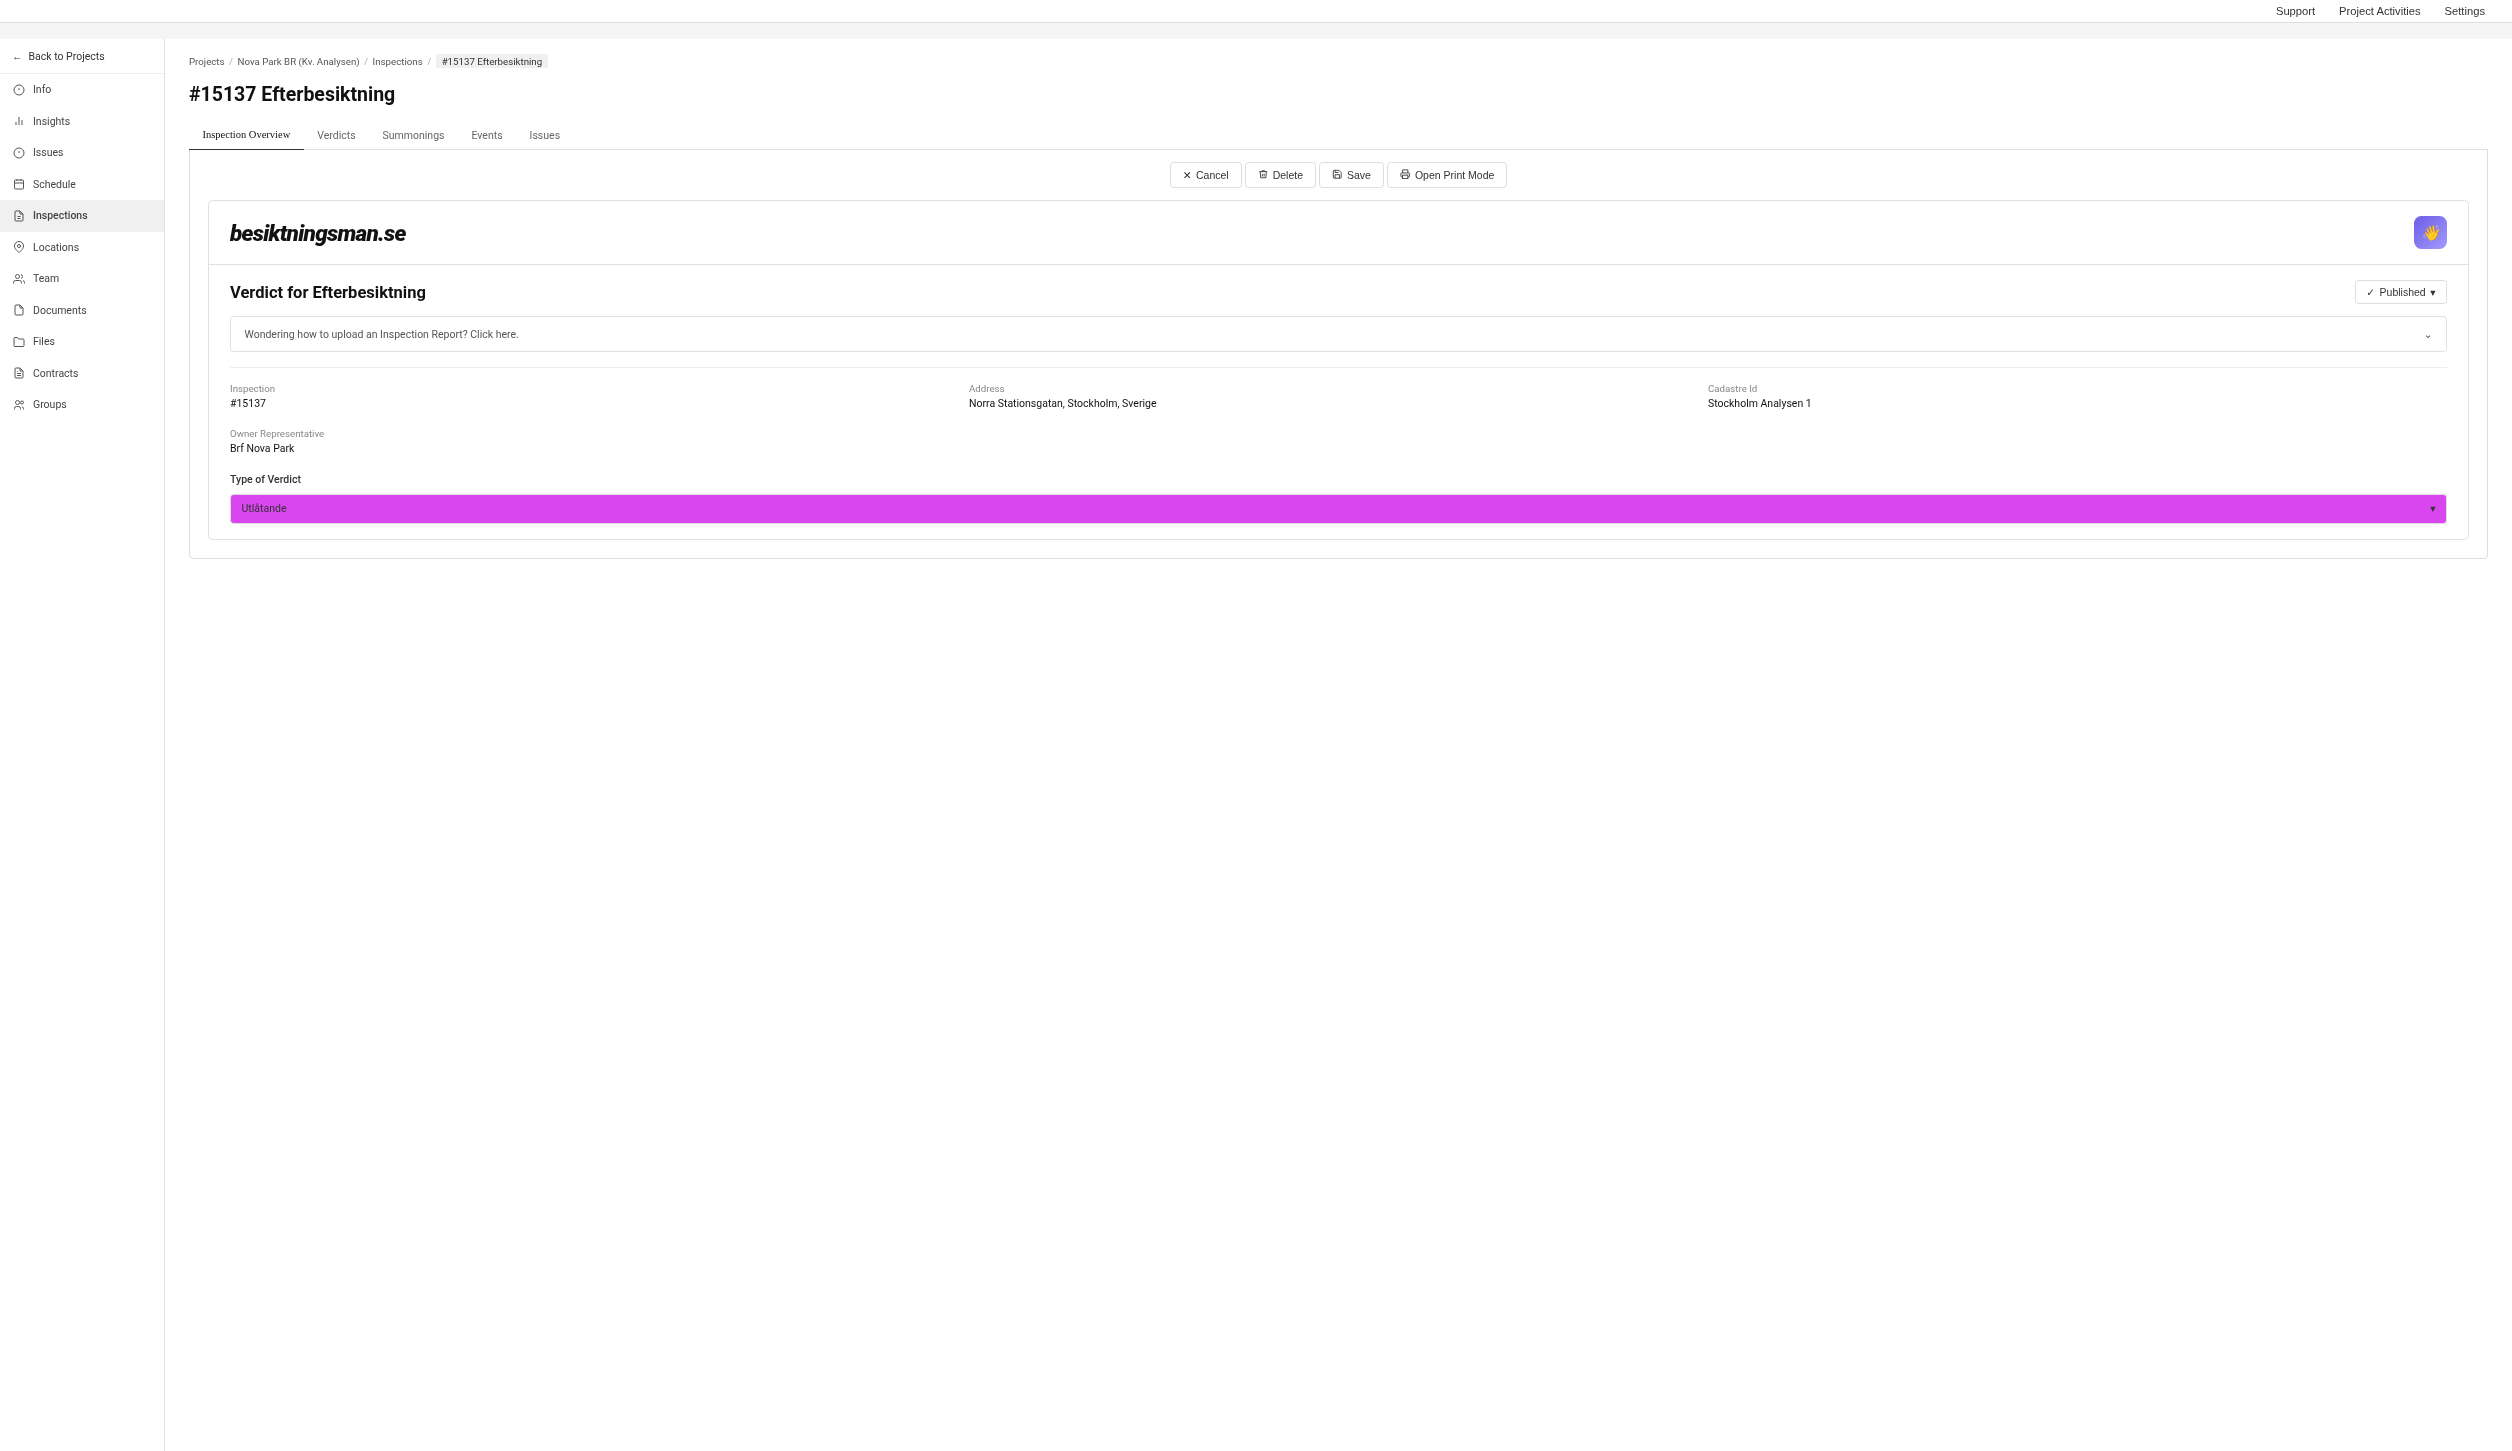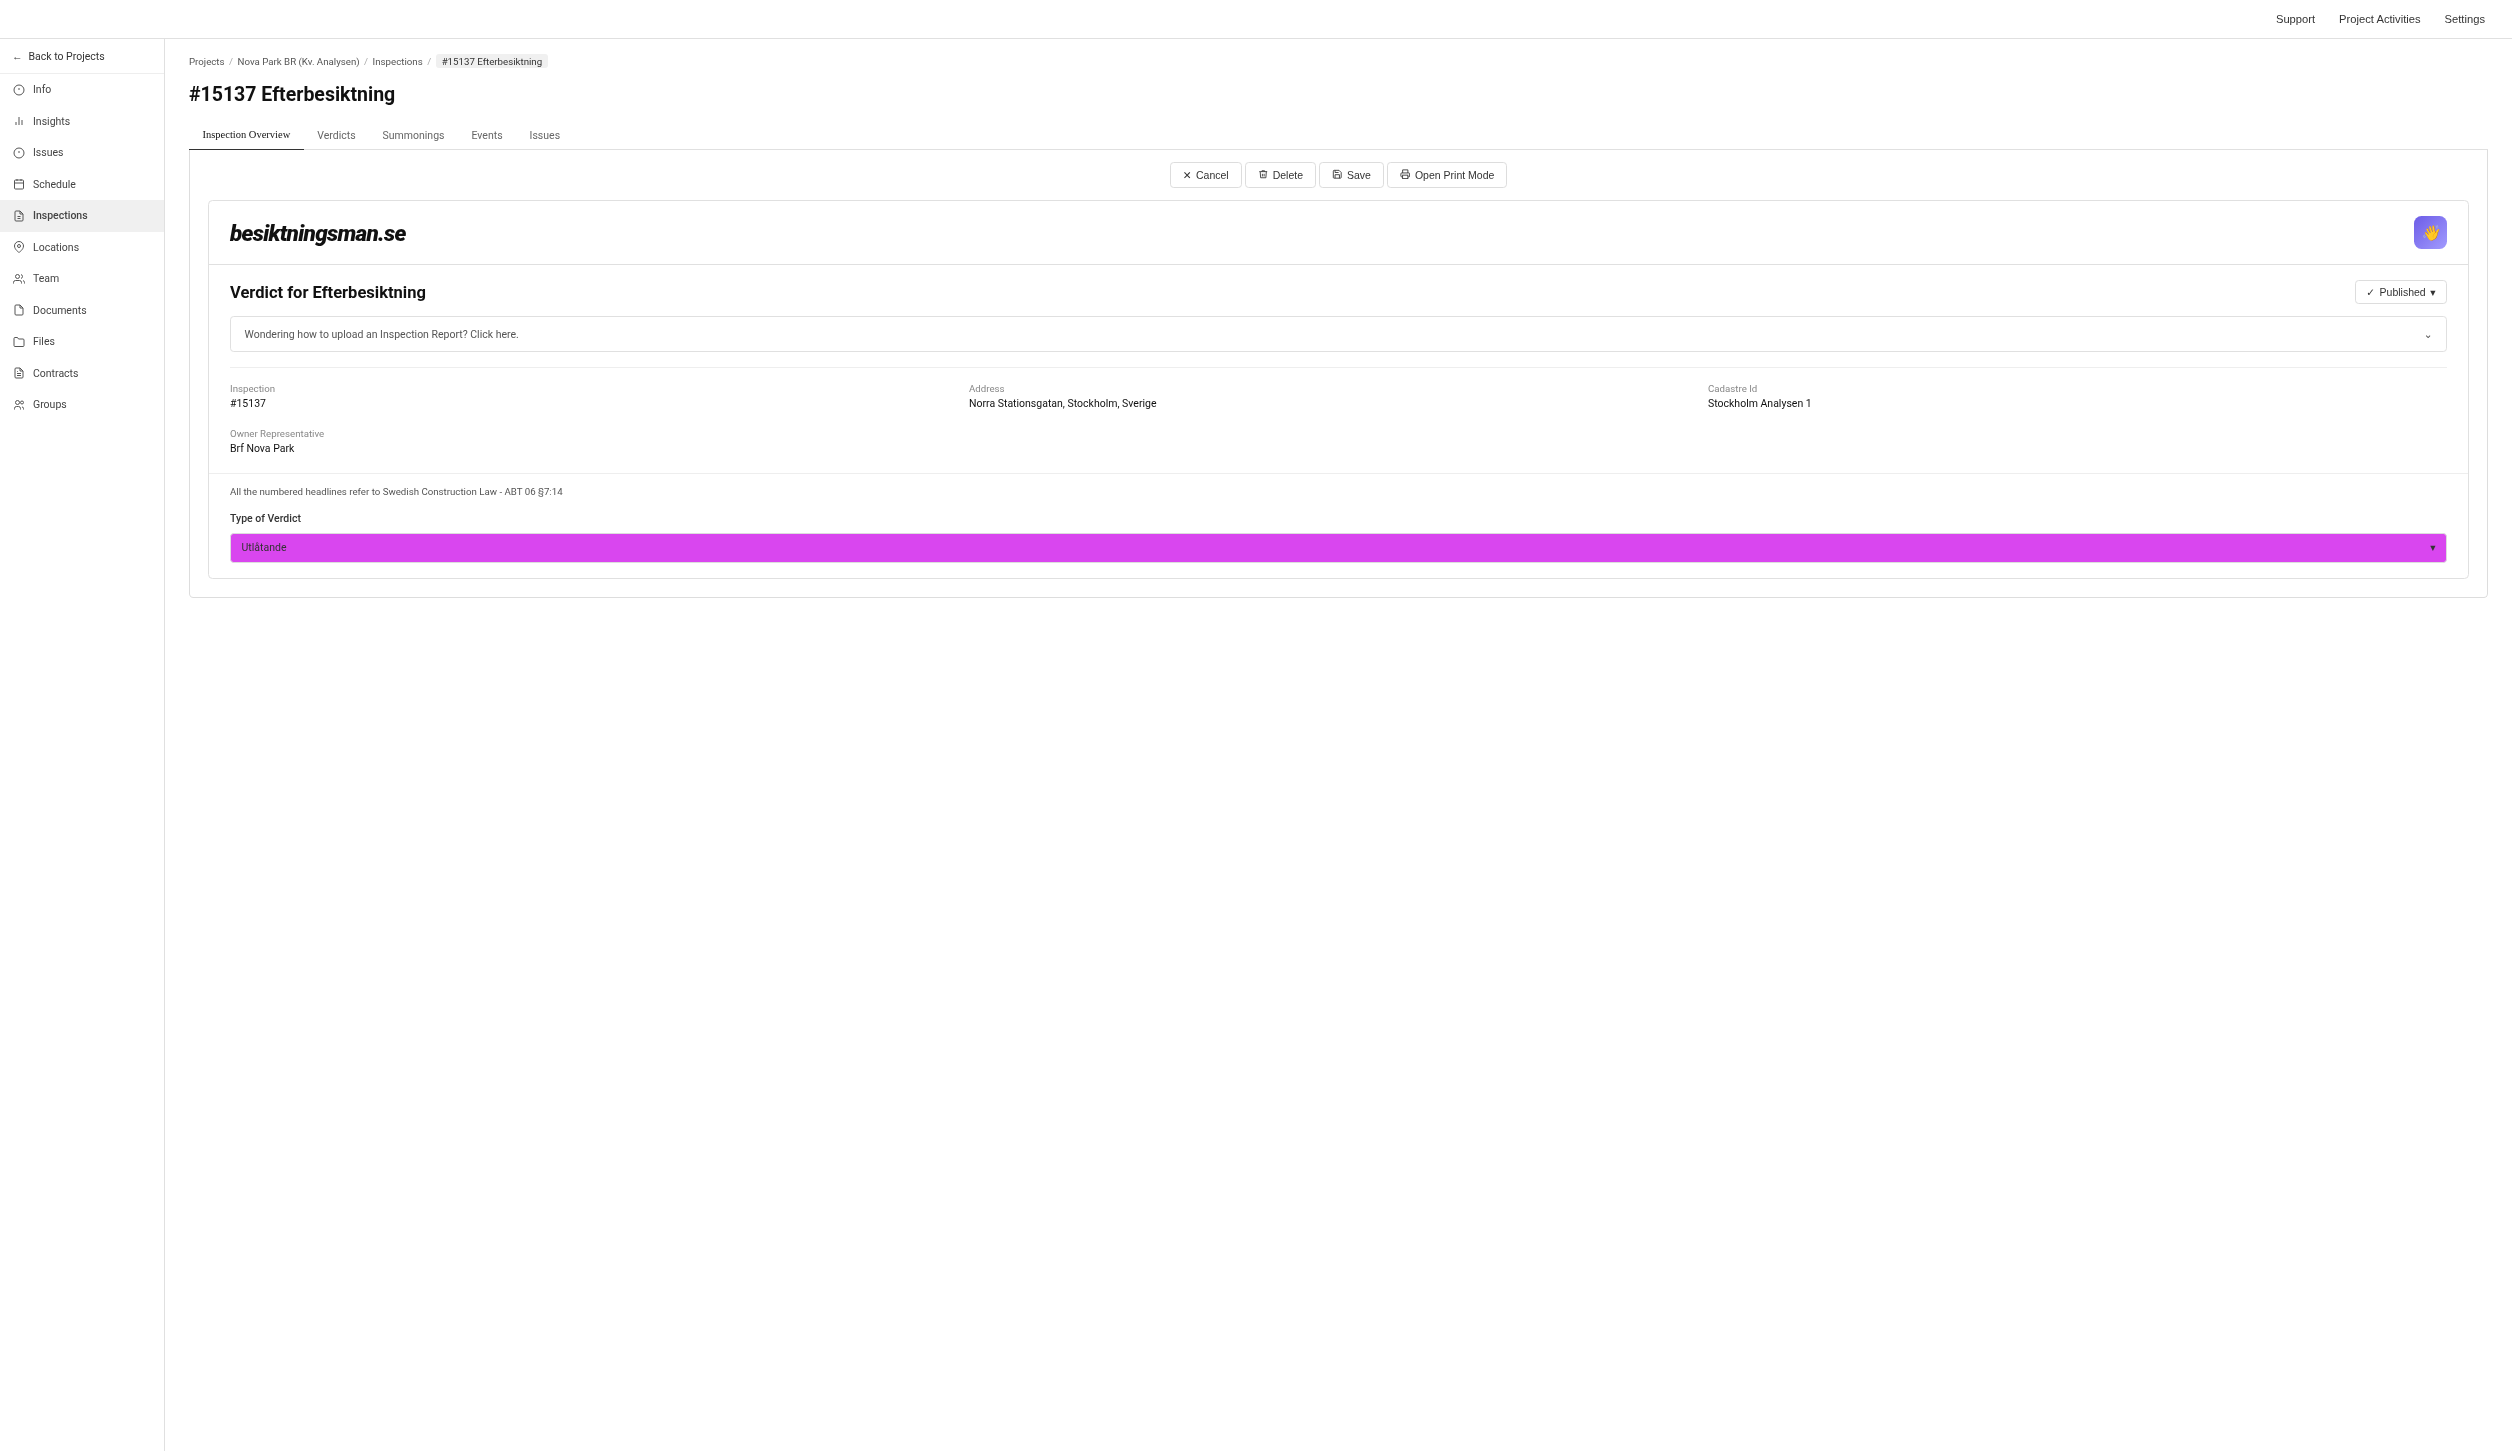--- a/index.html
+++ b/index.html
@@ -2,21 +2,21 @@
 <html style="font-size:12px"><head>
   <meta charset="utf-8">
   <style>
     * { box-sizing: border-box; margin: 0; padding: 0; }
     body { font-family: -apple-system, BlinkMacSystemFont, 'Segoe UI', Roboto, sans-serif; background: #f5f5f5; display: flex; flex-direction: column; height: 100vh; overflow: hidden; }
 
     
     .top-nav {
       display: flex; align-items: center; justify-content: flex-end;
       background: #fff; border-bottom: 0.7px solid #e0e0e0;
-      padding: 0 18px; height: 39px; gap: 6px;
+      padding: 0 18px; height: 23px; gap: 6px;
       position: fixed; top: 0; left: 0; right: 0; z-index: 100;
     }
     .top-nav-btn {
       background: none; border: none; cursor: pointer;
       font-size: 11.2px; color: #333; padding: 4.5px 9px; border-radius: 3px;
     }
 
     
     .layout {
       display: flex; flex: 1; margin-top: 39px; height: calc(100vh - 39px);
@@ -393,23 +393,20 @@
           <div class="info-field">
             <div class="info-label">Cadastre Id</div>
             <div class="info-value">Stockholm Analysen 1</div>
           </div>
           <div class="info-field">
             <div class="info-label">Owner Representative</div>
             <div class="info-value">Brf Nova Park</div>
           </div>
         </div>
 
-        <div class="law-note">
-          <span>All the numbered headlines refer to Swedish Construction Law -   ABT 06   §7:14</span>
-        </div>
 
         <div class="verdict-type-section">
           <div class="section-label">Type of Verdict</div>
           <div class="select-wrapper">
             <span>Utlåtande</span>
             <span>▾</span>
           </div>
         </div>
 
       </div>

